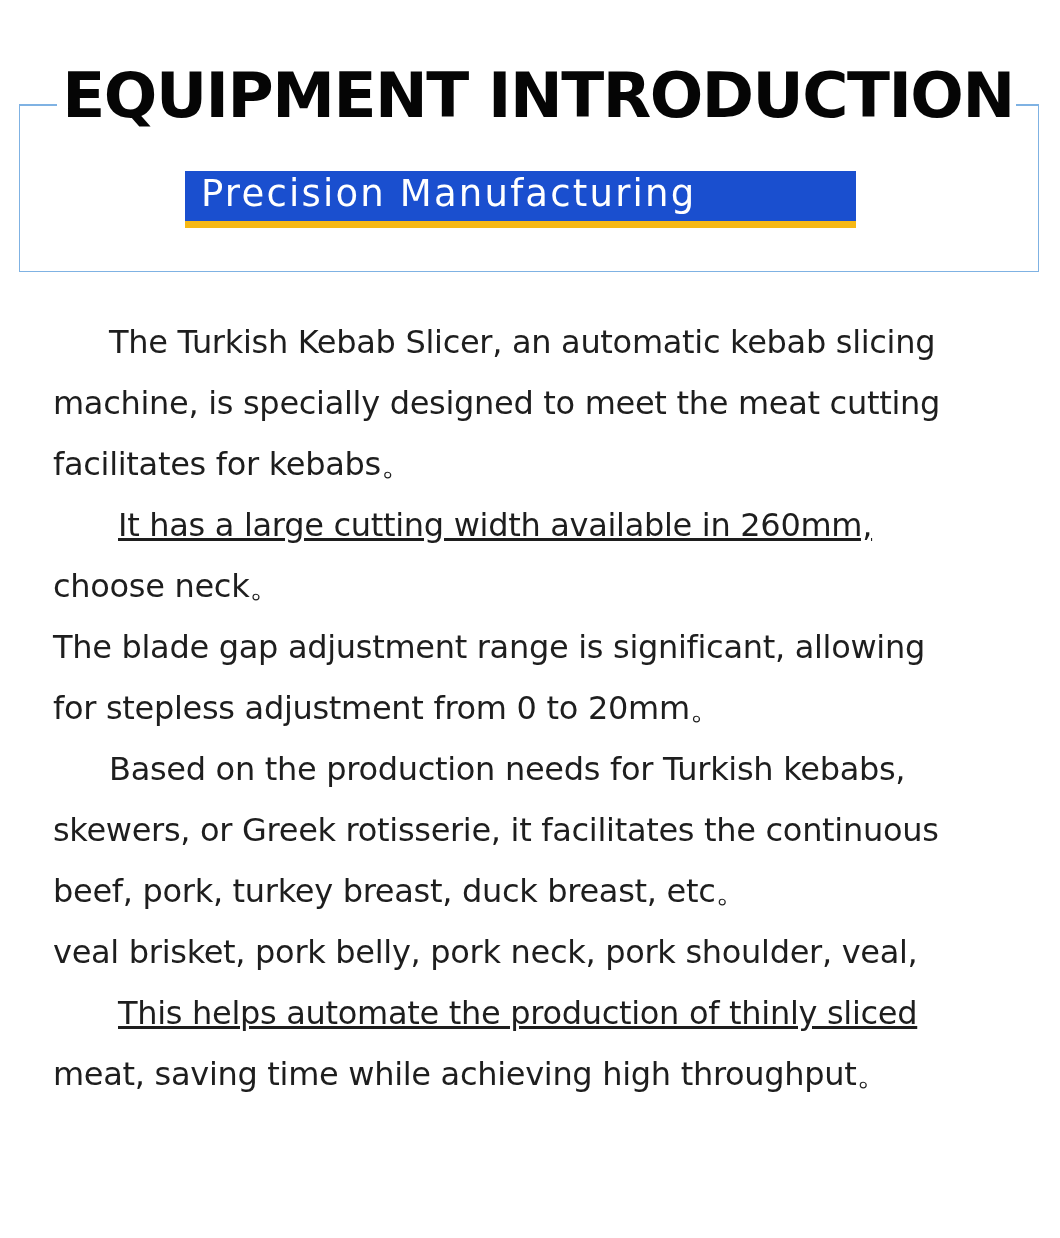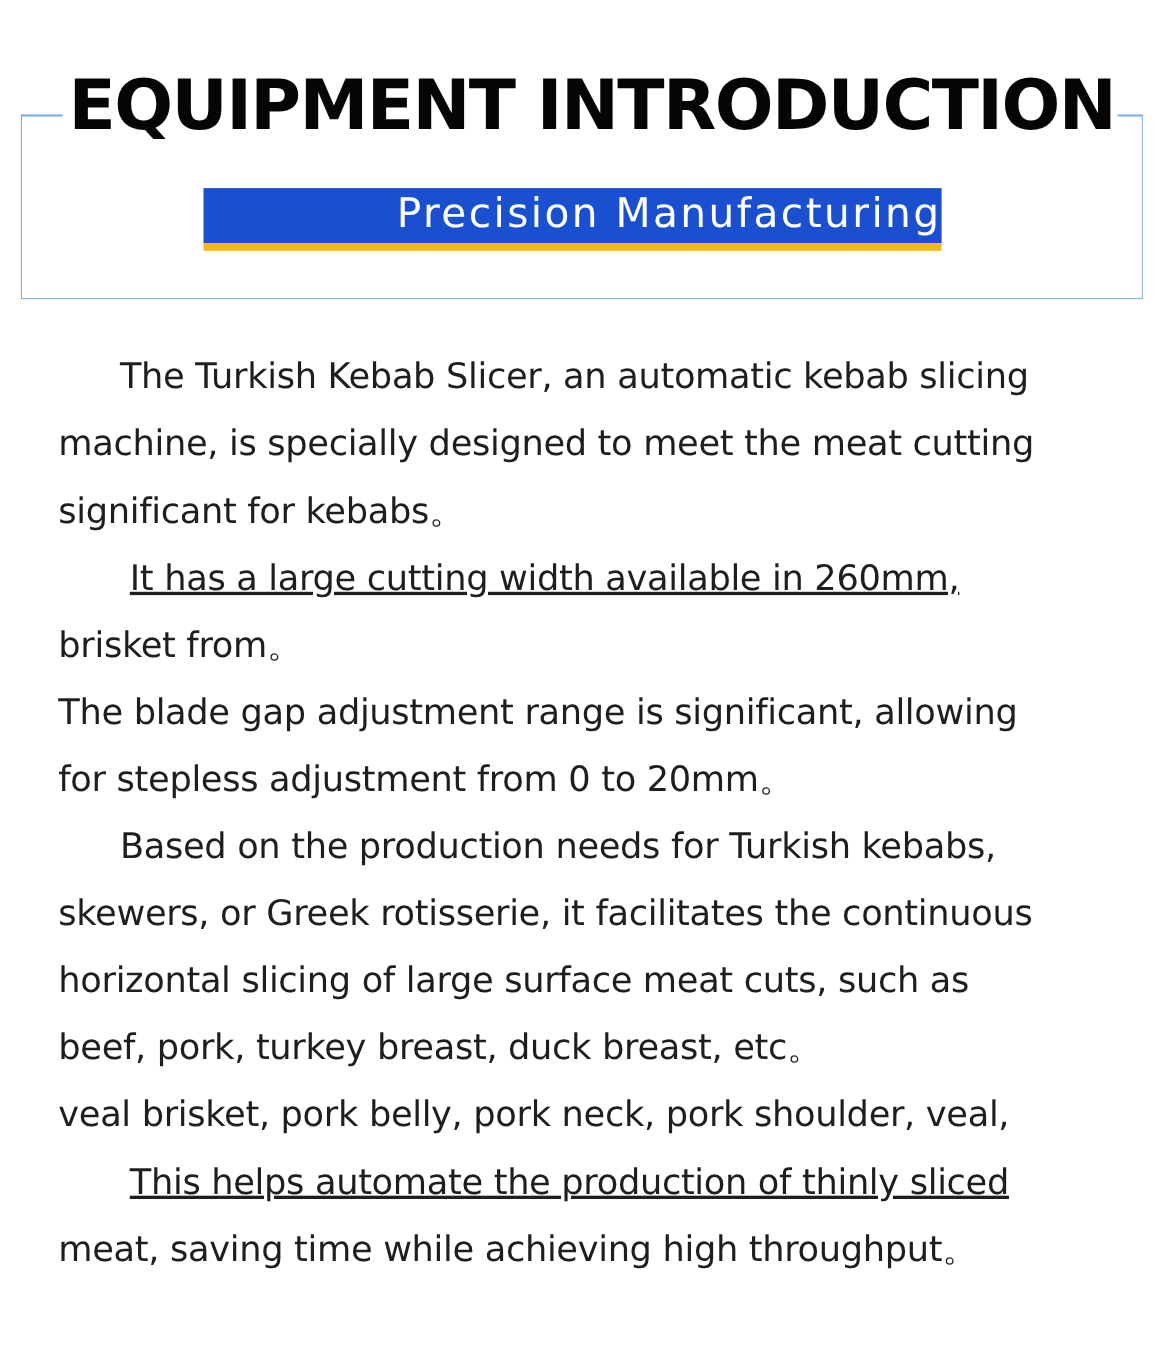--- a/index.html
+++ b/index.html
@@ -72,26 +72,26 @@
     .banner-yellow {
       position: absolute;
       left: 0;
       top: 50px;
       width: 671px;
       height: 7px;
       background: #f6b816;
     }
     .banner-text {
       position: absolute;
-      left: 0;
+      left: 16px;
       top: 0;
       width: 671px;
       height: 50px;
       line-height: 46px;
-      text-align: right;
+      text-align: left;
       color: #ffffff;
       font-family: "DejaVu Sans", sans-serif;
       font-size: 37px;
       letter-spacing: 2.2px;
       white-space: nowrap;
     }
     .body-text {
       position: absolute;
       left: 53px;
       top: 312px;
@@ -121,34 +121,33 @@
     <div class="banner-blue"></div>
     <div class="banner-yellow"></div>
     <div class="banner-text">Precision Manufacturing</div>
   </div>
 </div>
 
 <div class="body-text">
   <div>
     <div class="line indent-1">The Turkish Kebab Slicer, an automatic kebab slicing</div>
     <div class="line">machine, is specially designed to meet the meat cutting</div>
-    <div class="line">significant for kebabs。</div>
+    <div class="line">facilitates for kebabs。</div>
   </div>
   <div>
     <div class="line indent-2">It has a large cutting width available in 260mm,</div>
-    <div class="line">brisket from。</div>
+    <div class="line">choose neck。</div>
   </div>
   <div>
     <div class="line">The blade gap adjustment range is significant, allowing</div>
     <div class="line">for stepless adjustment from 0 to 20mm。</div>
   </div>
   <div>
     <div class="line indent-1">Based on the production needs for Turkish kebabs,</div>
     <div class="line">skewers, or Greek rotisserie, it facilitates the continuous</div>
-    <div class="line">horizontal slicing of large surface meat cuts, such as</div>
     <div class="line">beef, pork, turkey breast, duck breast, etc。</div>
     <div class="line">veal brisket, pork belly, pork neck, pork shoulder, veal,</div>
   </div>
   <div>
     <div class="line indent-2">This helps automate the production of thinly sliced</div>
     <div class="line">meat, saving time while achieving high throughput。</div>
   </div>
 </div>
 
 </body></html>

